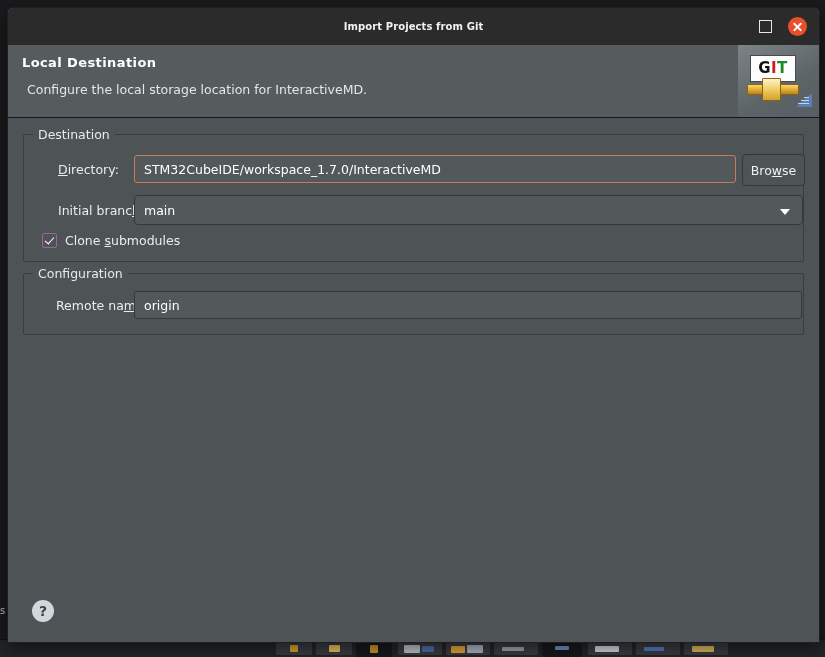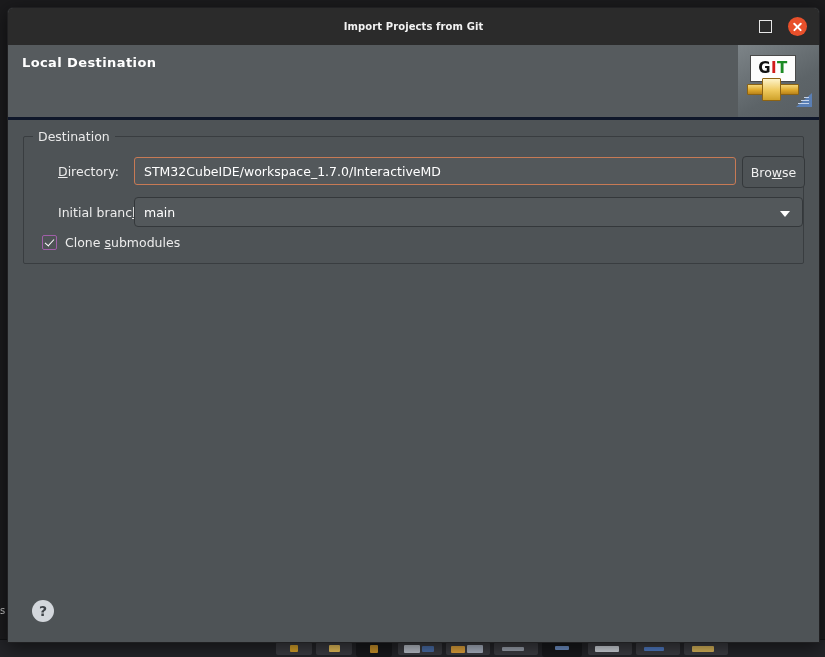--- a/index.html
+++ b/index.html
@@ -129,21 +129,21 @@
   }
   #close-button::before { transform: rotate(45deg); }
   #close-button::after  { transform: rotate(-45deg); }
 
   
   #header {
     position: relative;
     flex: 0 0 72px;
     height: 72px;
     background: #565b5e;
-    border-bottom: 3px solid #0f172a;
+    border-bottom: 1px solid #0f172a;
     overflow: hidden;
   }
   #header-title {
     position: absolute;
     left: 14px;
     top: 10px;
     font-size: 13px;
     font-weight: bold;
     color: #ffffff;
     letter-spacing: 0.4px;
@@ -499,20 +499,21 @@
   <div id="titlebar">
     <div id="title-text">Import Projects from Git</div>
     <div id="win-controls">
       <div id="maximize-button"></div>
       <div id="close-button"></div>
     </div>
   </div>
 
   <div id="header">
     <div id="header-title">Local Destination</div>
+    <div id="header-subtitle">Configure the local storage location for InteractiveMD.</div>
     <div id="header-banner">
       <div id="git-sign">
         <span class="g">G</span>
           <span class="i">I</span>
           <span class="t">T</span>
       </div>
       <div id="git-pipe"></div>
       <div id="git-pipe-box"></div>
       <div id="git-triangle"></div>
       <div id="git-triangle-lines">
@@ -546,20 +547,29 @@
         <span>main</span>
         <div id="branch-chevron"></div>
       </div>
 
       <div id="clone-submodules-row">
         <div id="clone-submodules-checkbox"></div>
         <div id="clone-submodules-label"><span>Clone </span><span class="mn">s</span><span>ubmodules</span></div>
       </div>
     </div>
 
+    <div class="group" id="group-configuration">
+      <div class="group-title">Configuration</div>
+
+      <div class="field-label" style="left:8px;top:24px;"><span>Remote na</span><span class="mn">m</span><span>e:</span></div>
+
+      <div class="text-input" id="remote-name-input">
+        <span>origin</span>
+      </div>
+    </div>
 
   </div>
 
   <div id="footer">
     <div id="help-button">?</div>
   </div>
 
 </div>
 
 </body></html>

